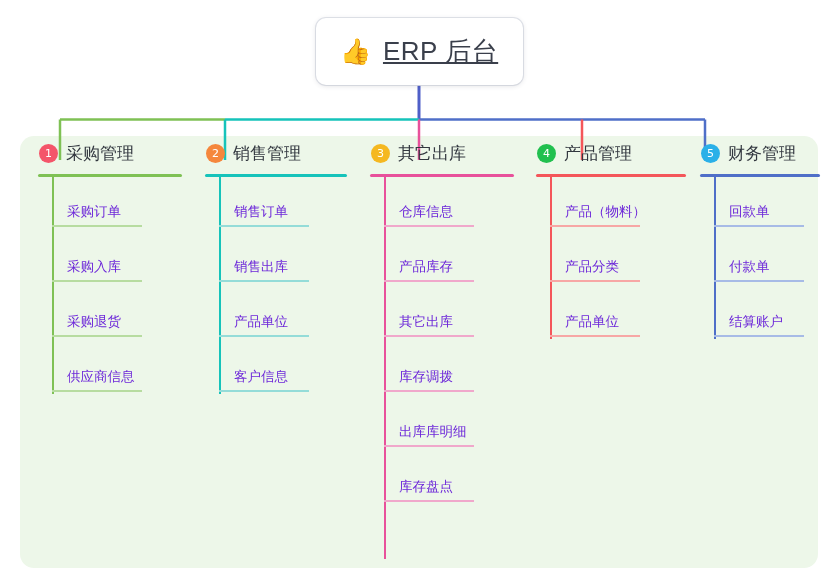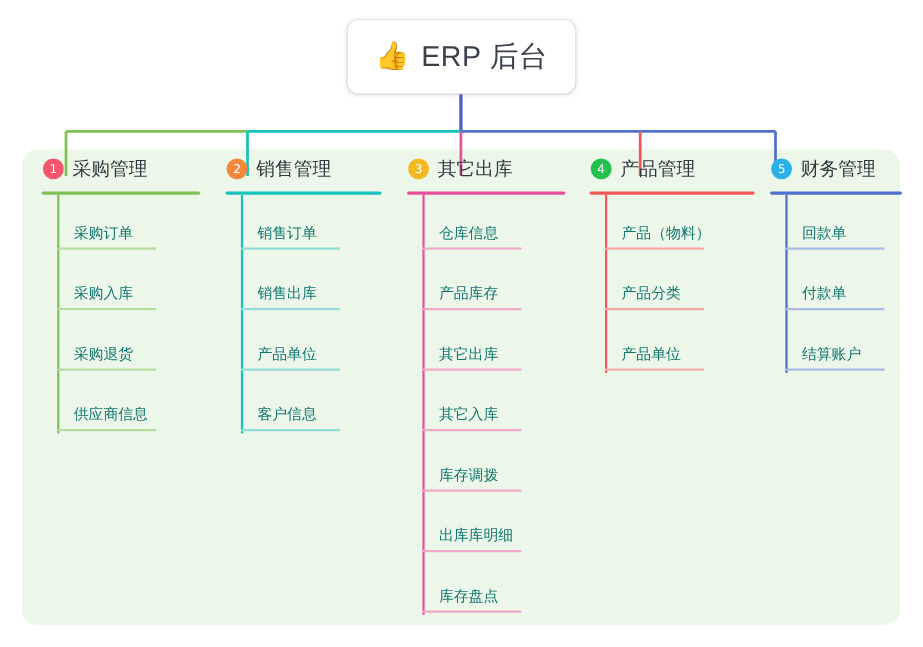--- a/index.html
+++ b/index.html
@@ -18,21 +18,21 @@
     left:316px;top:18px;width:207px;height:67px;
     background:#ffffff;
     border-radius:10px;
     box-shadow:0 1px 5px rgba(60,64,80,.16), 0 0 0 1px rgba(225,228,235,.9);
     display:flex;align-items:center;justify-content:center;
     box-sizing:border-box;
   }
   #root-inner{display:flex;align-items:center;gap:11px;}
   #root-emoji{font-size:25px;line-height:1;}
   #root-title{
-    font-size:26px;color:#3a3f4b;letter-spacing:.5px;white-space:nowrap;
+    font-size:26px;color:#3a3f4b;letter-spacing:.5px;white-space:nowrap;text-decoration:underline;
   }
 
   
   #connectors{position:absolute;left:0;top:0;width:839px;height:588px;pointer-events:none;}
 
   
   #panel{
     position:absolute;
     left:20px;top:136px;width:798px;height:432px;
     background:#edf7e9;
@@ -59,21 +59,21 @@
   .spine{
     position:absolute;left:14px;top:0;width:2px;
   }
   .item{
     position:relative;
     height:55px;
     box-sizing:border-box;
   }
   .item-label{
     position:absolute;left:29px;bottom:11px;
-    font-size:13.5px;color:#0f766e;white-space:nowrap;
+    font-size:13.5px;color:#6d28d9;white-space:nowrap;
   }
   .item-rule{
     position:absolute;left:14px;bottom:5px;height:2px;
   }
 </style>
 </head>
 <body>
 
 <div id="canvas">
 
@@ -165,24 +165,20 @@
           </div>
           <div class="item">
             <span class="item-label">产品库存</span>
             <div class="item-rule" style="background: rgb(240, 168, 203); width: 90px;"></div>
           </div>
           <div class="item">
             <span class="item-label">其它出库</span>
             <div class="item-rule" style="background: rgb(240, 168, 203); width: 90px;"></div>
           </div>
           <div class="item">
-            <span class="item-label">其它入库</span>
-            <div class="item-rule" style="background: rgb(240, 168, 203); width: 90px;"></div>
-          </div>
-          <div class="item">
             <span class="item-label">库存调拨</span>
             <div class="item-rule" style="background: rgb(240, 168, 203); width: 90px;"></div>
           </div>
           <div class="item">
             <span class="item-label">出库库明细</span>
             <div class="item-rule" style="background: rgb(240, 168, 203); width: 90px;"></div>
           </div>
           <div class="item">
             <span class="item-label">库存盘点</span>
             <div class="item-rule" style="background: rgb(240, 168, 203); width: 90px;"></div>

